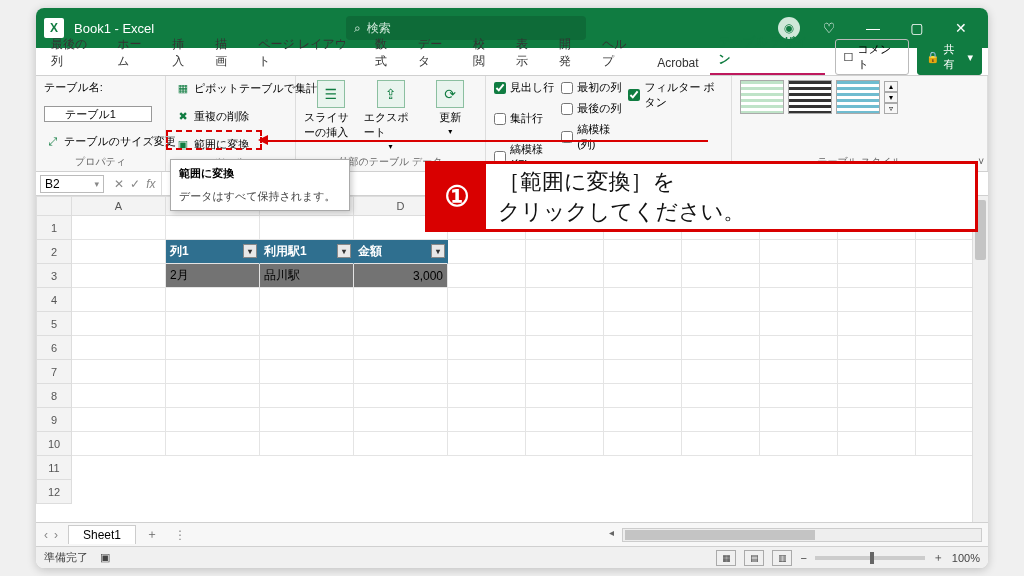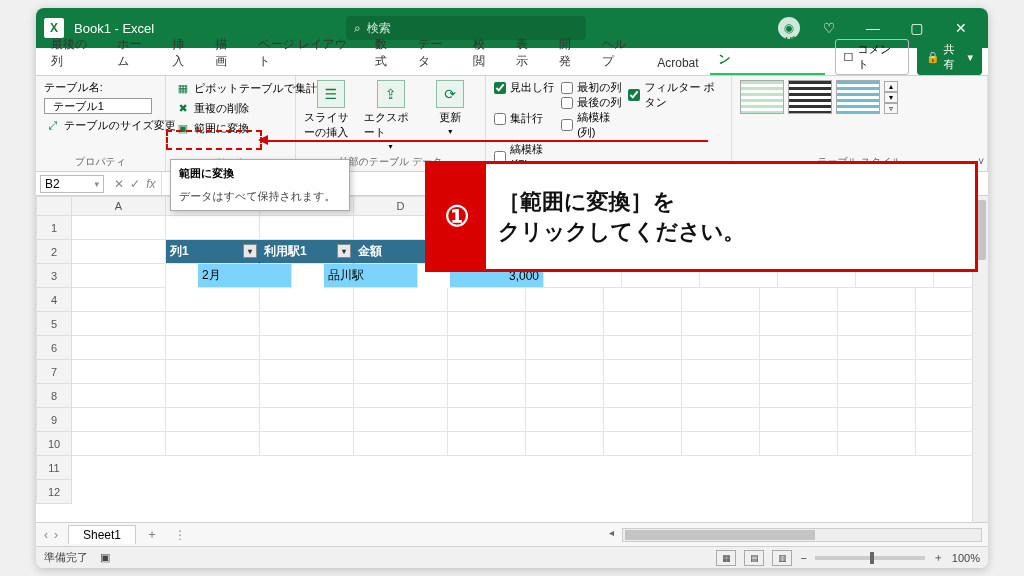--- a/index.html
+++ b/index.html
@@ -11,36 +11,36 @@
 .titlebar .app-icon { width:20px; height:20px; background:#fff; color:#107c41; font-weight:bold; font-size:12px; display:flex; align-items:center; justify-content:center; border-radius:2px; margin-right:10px;}
 .search-box { margin-left:auto; width:240px; height:24px; background:#0e6b38; border-radius:4px; display:flex; align-items:center; padding:0 8px; color:#cfe8d9; font-size:12px;}
 .search-box .si { margin-right:6px; }
 .tb-right { margin-left:auto; display:flex; align-items:center; gap:14px; padding-right:4px;}
 .tb-right .avatar { width:22px; height:22px; border-radius:50%; background:#cfe8d9; display:flex; align-items:center; justify-content:center; color:#107c41; font-size:12px;}
 .tb-right .wc { width:30px; height:30px; display:flex; align-items:center; justify-content:center; cursor:pointer; font-size:14px;}
 
 
 .tabs { height:28px; background:#fff; border-bottom:1px solid #d0d0d0; display:flex; align-items:flex-end; padding:0 6px; font-size:12px; gap:2px;}
 .tabs .tab { padding:5px 9px; cursor:pointer; color:#333;}
-.tabs .tab.active { color:#107c41; border-bottom:2px solid #22c55e; font-weight:600;}
+.tabs .tab.active { color:#107c41; border-bottom:2px solid #be185d; font-weight:600;}
 .tabs .spacer { flex:1; }
 .tabs .btn { border:1px solid #bbb; border-radius:3px; padding:2px 8px; font-size:11px; margin-left:6px; display:flex; align-items:center; gap:4px;}
 .tabs .btn.share { background:#107c41; color:#fff; border-color:#107c41;}
 
 
 .ribbon { height:96px; background:#f7f7f7; border-bottom:1px solid #d0d0d0; display:flex; font-size:11px; position:relative;}
 .group { border-right:1px solid #ddd; padding:4px 8px 0 8px; display:flex; flex-direction:column; }
 .group .gbody { flex:1; display:flex; gap:6px; align-items:flex-start;}
 .group .gname { text-align:center; color:#666; font-size:10px; padding:2px 0;}
-.vstack { display:flex; flex-direction:column; gap:3px; }
+.vstack { display:flex; flex-direction:column; gap:11px; }
 .iconbtn { display:flex; align-items:center; gap:4px; padding:1px 2px; cursor:pointer; white-space:nowrap;}
 .iconbtn .ic { width:14px; height:14px; display:inline-flex; align-items:center; justify-content:center; color:#107c41; font-size:11px;}
 .bigbtn { display:flex; flex-direction:column; align-items:center; width:56px; cursor:pointer; gap:2px;}
 .bigbtn .ic { width:28px; height:28px; border:1px solid #8bbfa0; background:#e9f4ee; display:flex; align-items:center; justify-content:center; color:#107c41; font-size:14px;}
-.tn-input { border:1px solid #999; background:#fff; padding:1px 8px; font-size:11px; width:108px;}
+.tn-input { border:1px solid #999; background:#fff; padding:1px 20px; font-size:11px; width:108px;}
 .chk { display:flex; align-items:center; gap:4px; font-size:11px;}
 .chk input { accent-color:#107c41; width:12px; height:12px;}
 .styles-gal { display:flex; gap:4px; align-items:center;}
 .swatch { width:44px; height:34px; border:1px solid #aaa; background:repeating-linear-gradient(#bfe3c8,#bfe3c8 3px,#fff 3px,#fff 6px);}
 .swatch.s2 { background:repeating-linear-gradient(#333,#333 3px,#fff 3px,#fff 6px);}
 .swatch.s3 { background:repeating-linear-gradient(#6fbcd0,#6fbcd0 3px,#fff 3px,#fff 6px);}
 .gal-nav { width:14px; display:flex; flex-direction:column;}
 .gal-nav span{ border:1px solid #aaa; height:11px; font-size:8px; text-align:center; line-height:9px;}
 .collapse { position:absolute; right:4px; bottom:4px; font-size:10px; color:#555; cursor:pointer;}
 
@@ -53,21 +53,21 @@
 .tooltip .tt-body { color:#444; line-height:1.4; margin-bottom:6px;}
 .tooltip .tt-note { color:#444;margin-top:8px; }
 
 
 .arrow-line { position:absolute; height:0; border-top:2px solid #d90000; z-index:4;}
 .arrow-head { position:absolute; width:0; height:0; border-top:5px solid transparent; border-bottom:5px solid transparent; border-right:10px solid #d90000; z-index:4;}
 
 
 .callout { position:absolute; left:425px; top:161px; width:553px; border:3px solid #d90000; background:#fff; display:flex; align-items:center; z-index:6;}
 .callout .num { width:58px; align-self:stretch; background:#d90000; color:#fff; display:flex; align-items:center; justify-content:center; font-size:28px; font-weight:bold;}
-.callout .txt { padding:23px 12px; font-size:22px; font-weight:700; color:#111; line-height:1.35; flex:1;}
+.callout .txt { padding:3px 12px; font-size:22px; font-weight:400; color:#111; line-height:1.35; flex:1;}
 
 
 .fbar { height:24px; border-bottom:1px solid #d0d0d0; display:flex; align-items:center; font-size:12px;}
 .namebox { width:64px; border:1px solid #bbb; margin:2px 4px; padding:1px 4px; background:#fff; display:flex; align-items:center; justify-content:space-between;}
 .fx-icons { display:flex; align-items:center; gap:6px; color:#888; padding:0 6px; border-right:1px solid #ddd; height:100%;}
 .fx-input { flex:1; padding:0 6px;}
 
 
 .gridwrap { flex:1; position:relative; overflow:hidden; background:#fff;}
 .rowhdrs { position:absolute; left:0; top:20px; width:36px;}
@@ -77,21 +77,21 @@
 .corner { position:absolute; left:0; top:0; width:36px; height:20px; background:#f3f3f3; border:1px solid #ddd;}
 .cells { position:absolute; left:36px; top:20px;}
 .row { display:flex; height:24px;}
 .cell { border-right:1px solid #e4e4e4; border-bottom:1px solid #e4e4e4; padding:0 4px; font-size:12px; display:flex; align-items:center; overflow:hidden;}
 
 .cA{width:94px}.cB{width:94px}.cC{width:94px}.cD{width:94px}.cE{width:78px}.cF{width:78px}.cG{width:78px}.cH{width:78px}.cI{width:78px}.cJ{width:78px}.cK{width:78px}
 
 .thdr { background:#2f6f8f; color:#fff; font-weight:600; position:relative; border-right:1px solid #2f6f8f;}
 .thdr .dd { position:absolute; right:2px; top:4px; width:14px; height:14px; background:#e8e8e8; border:1px solid #888; font-size:8px; display:flex; align-items:center; justify-content:center; color:#333;}
 .trow0 { background:#d6e8ef;}
-.trow1 { background:#7dd3fc;margin-left:32px;}
+.trow1 { background:#737373;}
 .num-r { justify-content:flex-end;}
 
 .vscroll { position:absolute; right:0; top:0; bottom:0; width:16px; background:#f0f0f0; border-left:1px solid #ddd;}
 .vscroll .thumb { position:absolute; left:2px; right:2px; top:4px; height:60px; background:#c4c4c4; border-radius:2px;}
 
 
 .sheetbar { height:24px; border-top:1px solid #d0d0d0; display:flex; align-items:center; font-size:12px; background:#f7f7f7;}
 .sheetbar .nav { padding:0 8px; color:#888; display:flex; gap:6px;}
 .sheet-tab { padding:2px 14px; background:#fff; border:1px solid #ccc; border-bottom:none; border-radius:0 0 0 0; margin-left:2px;}
 .sheet-add { padding:0 10px; color:#666; cursor:pointer;}
@@ -210,21 +210,21 @@
             </label>
           <label class="chk">
               <input type="checkbox" style="">
               <span>集計行</span>
             </label>
           <label class="chk">
               <input type="checkbox" style="">
               <span>縞模様 (行)</span>
             </label>
         </div>
-        <div class="vstack" style="gap:0">
+        <div class="vstack" style="gap:6px">
           <label class="chk">
               <input type="checkbox" style="">
               <span>最初の列</span>
             </label>
           <label class="chk">
               <input type="checkbox" style="">
               <span>最後の列</span>
             </label>
           <label class="chk">
               <input type="checkbox" style="">

